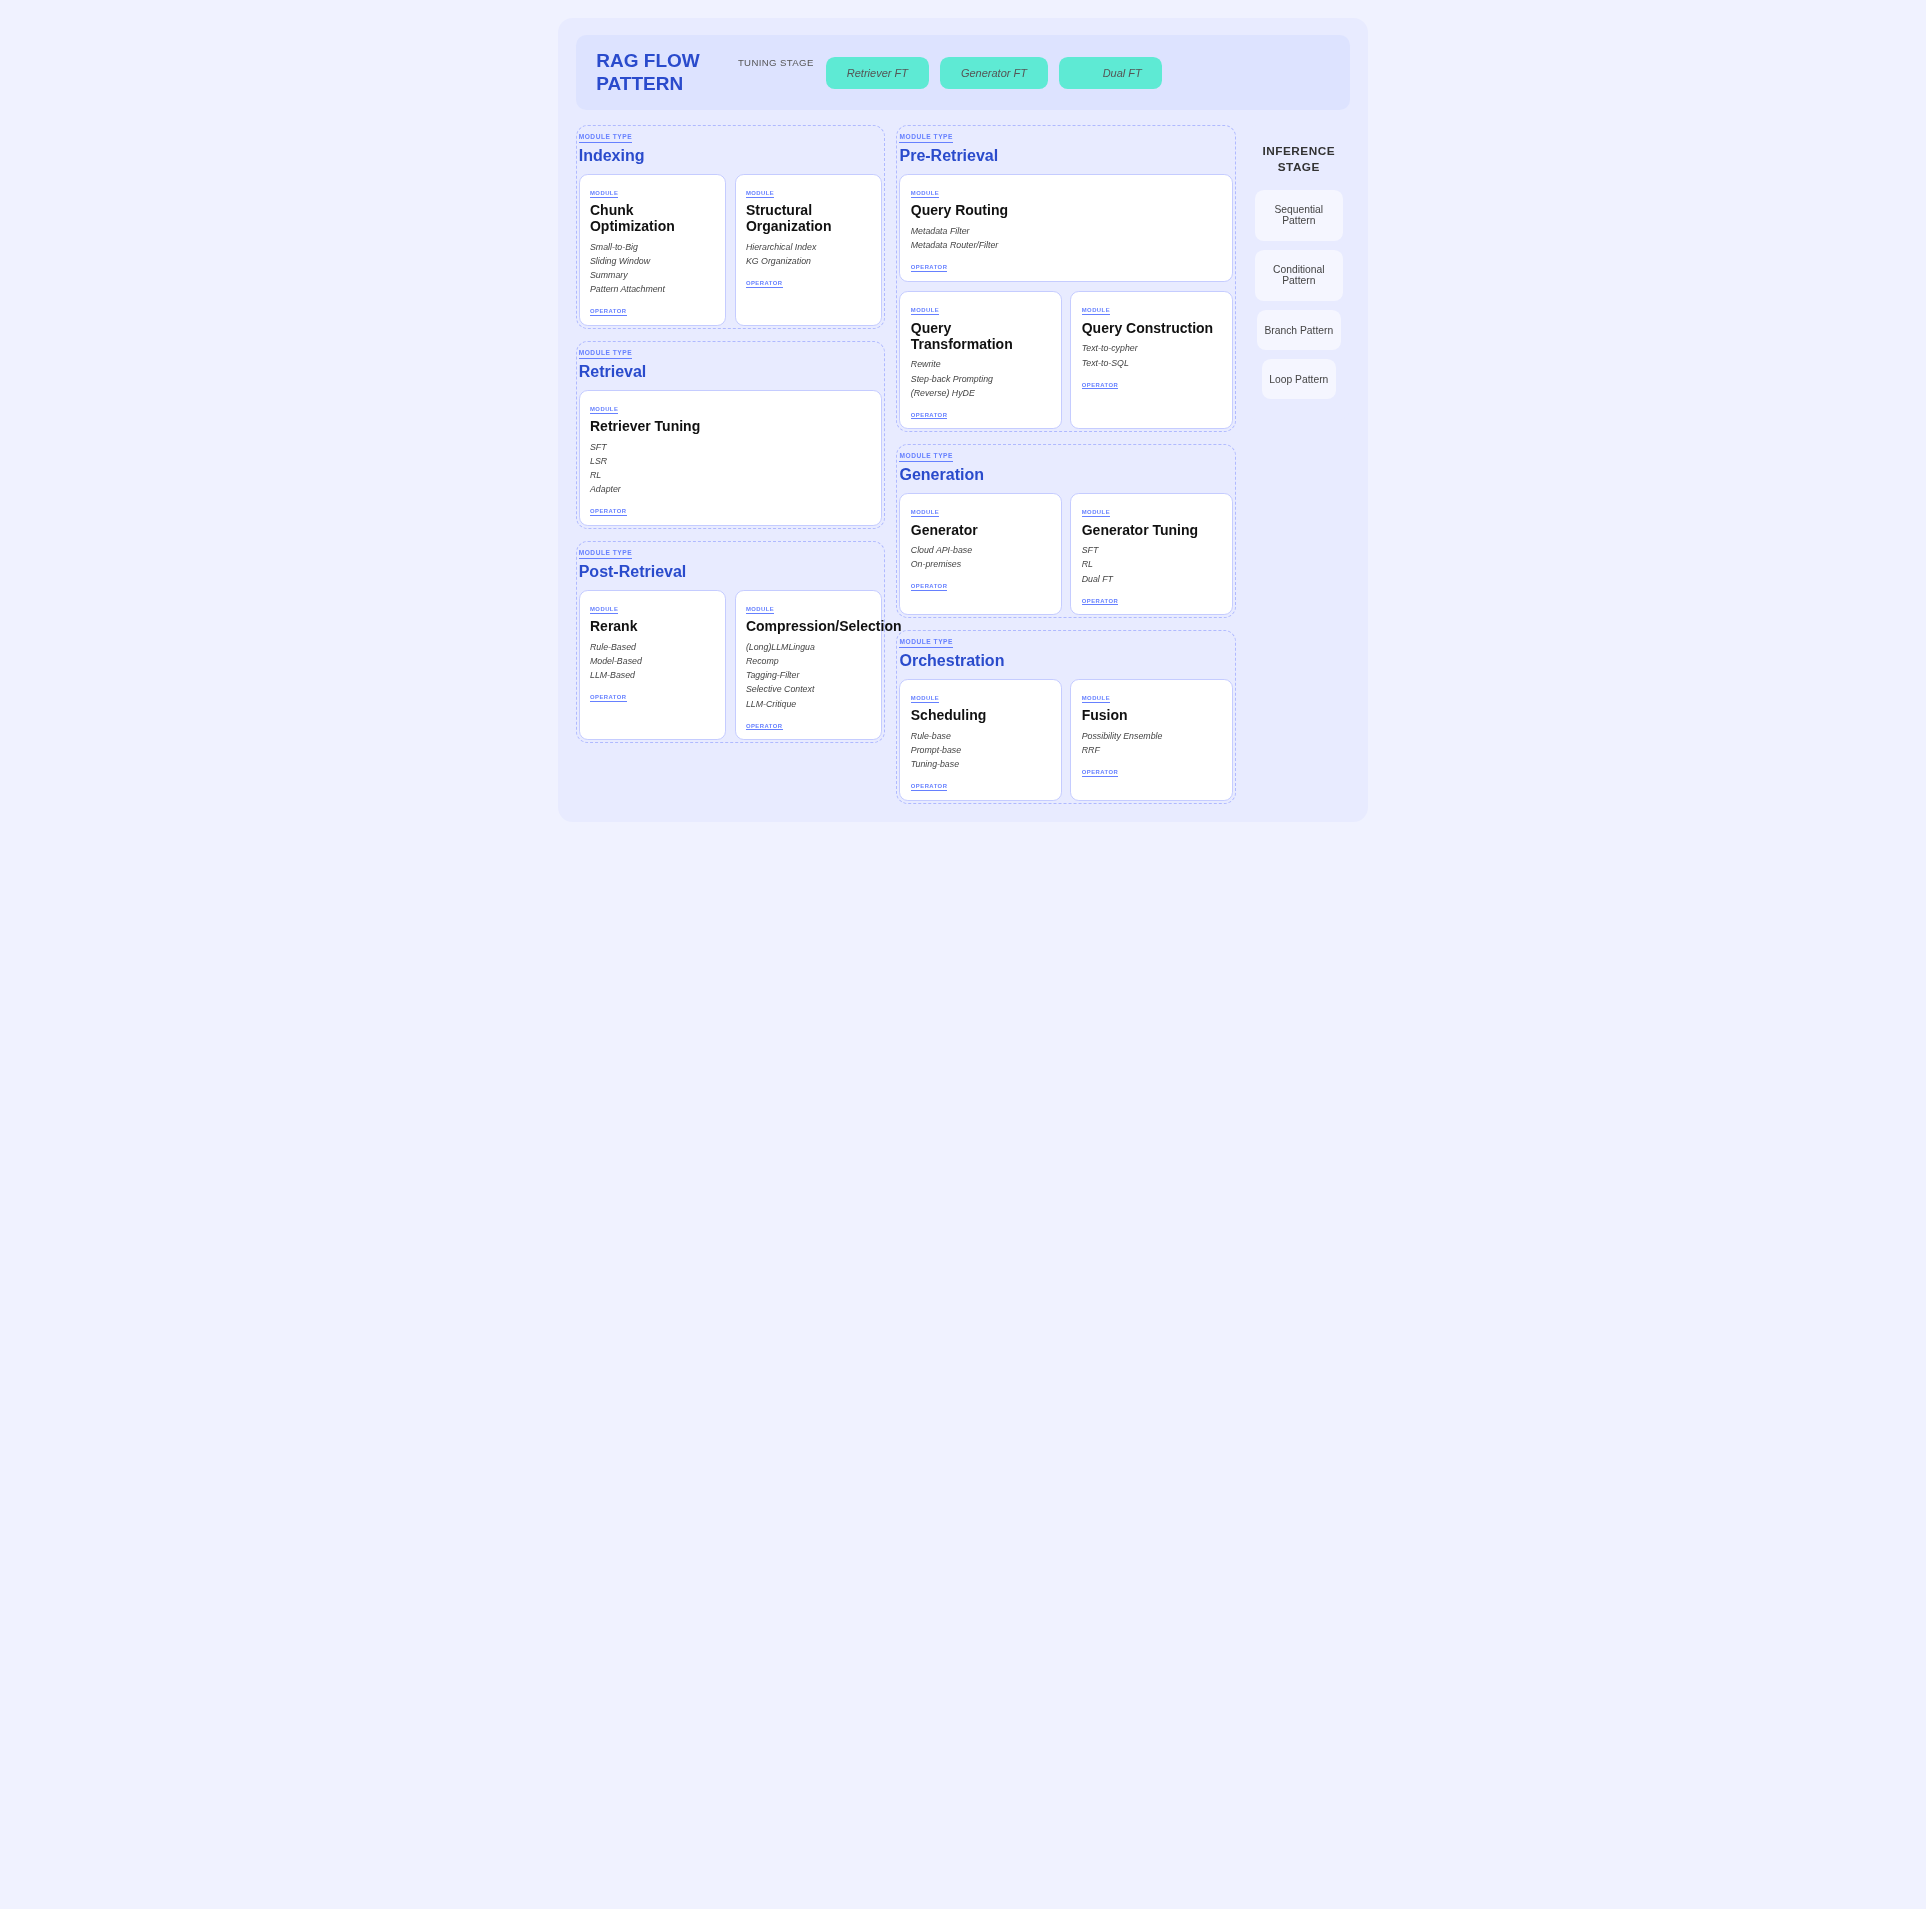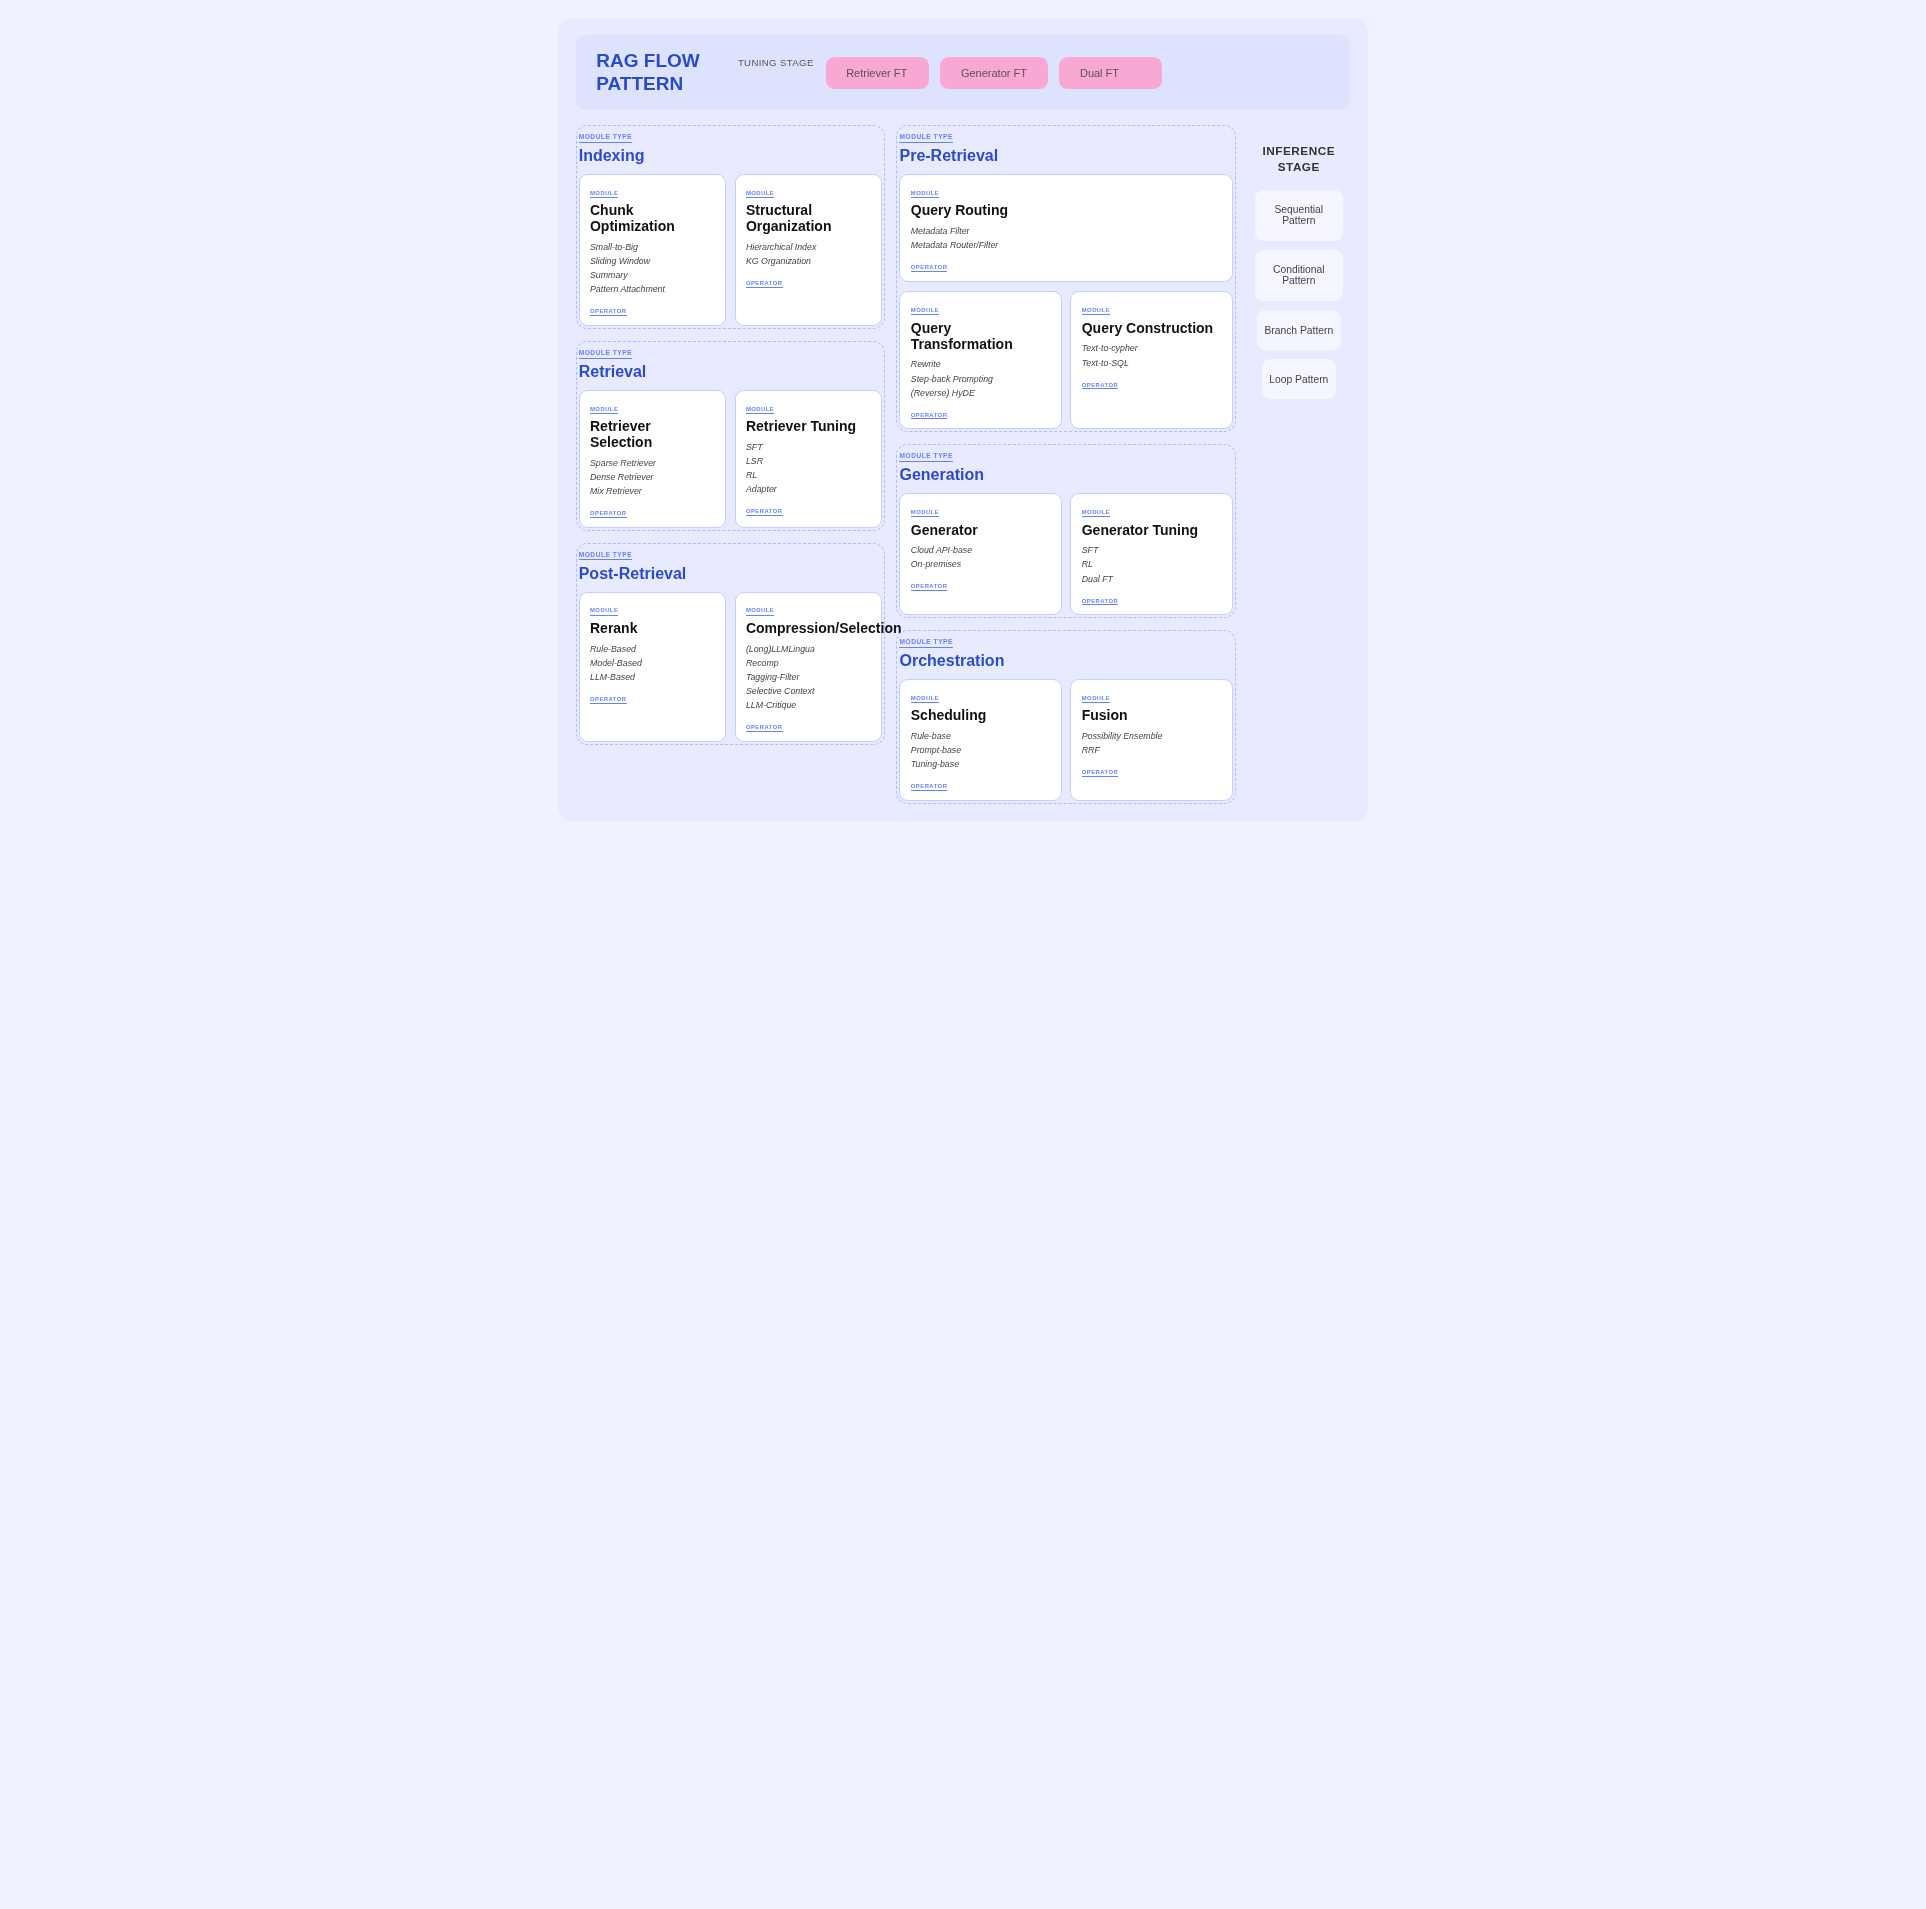--- a/index.html
+++ b/index.html
@@ -40,28 +40,29 @@
     }
     .stage-label {
       font-size: 9.6px;
       font-weight: 400;
       color: #555;
       text-transform: uppercase;
       letter-spacing: 0.04em;
       min-width: 66px;
     }
     .stage-pill {
-      background: #f9a8d4;
+      background: #5eead4;
       border-radius: 8.8px;
       padding: 10.3px 20.6px;
       font-size: 11px;
       color: #555;
       font-weight: 400;
       min-width: 103px;
-      text-align: left;
+      text-align: right;
+      font-style: italic;
     }
     
     .body-layout {
       display: flex;
       gap: 11.8px;
     }
     .left-panels {
       flex: 0 0 309px;
       display: flex;
       flex-direction: column;
@@ -231,30 +232,20 @@
             <div class="operator-label">OPERATOR</div>
           </div>
         </div>
       </div>
 
       <div class="section-box">
         <div class="section-type-label">MODULE TYPE</div>
         <div class="section-title">Retrieval</div>
         <div class="modules-row">
 
-          <div class="module-card">
-            <div class="module-label">MODULE</div>
-            <div class="module-title">Retriever Selection</div>
-            <ul class="module-items">
-              <li>Sparse Retriever</li>
-              <li>Dense Retriever</li>
-              <li>Mix Retriever</li>
-            </ul>
-            <div class="operator-label">OPERATOR</div>
-          </div>
 
           <div class="module-card">
             <div class="module-label">MODULE</div>
             <div class="module-title">Retriever Tuning</div>
             <ul class="module-items">
               <li>SFT</li>
               <li>LSR</li>
               <li>RL</li>
               <li>Adapter</li>
             </ul>

